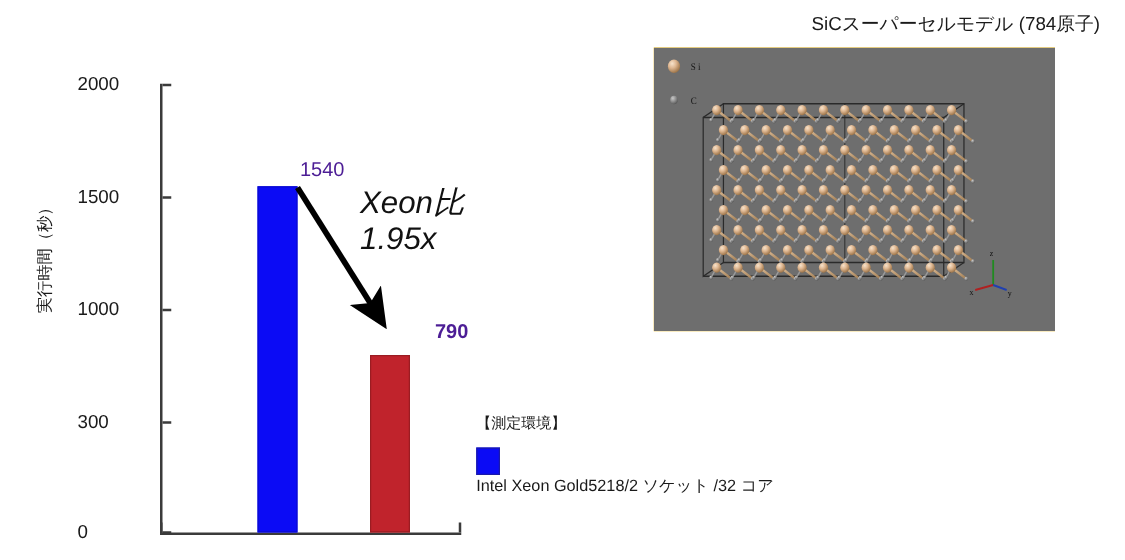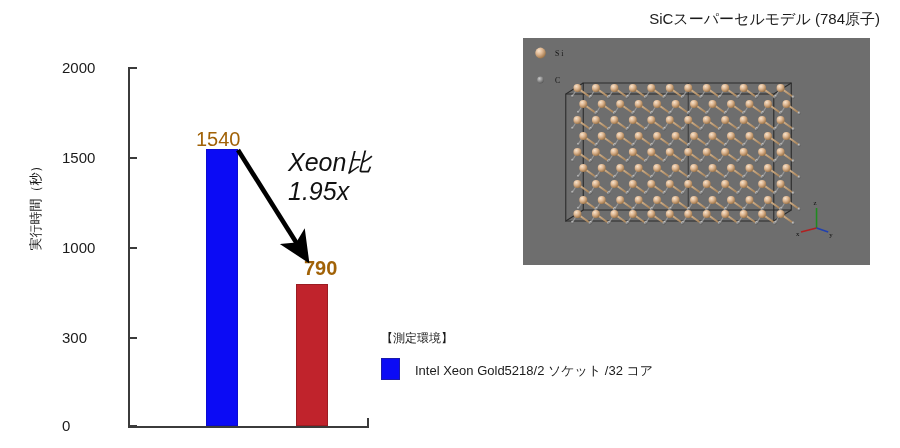--- a/index.html
+++ b/index.html
@@ -88,23 +88,24 @@
     left: 296px;
     width: 32px;
     height: 142px;
     background: #c0232c;
     border: 1px solid #9b1c22;
     box-sizing: border-box;
   }
 
   .bar-value {
     position: absolute;
-    font-size: 20px;
-    color: #a16207;
+    font-size: 16px;
+    color: #4c1d95;
     white-space: nowrap;
+    margin-left: 44px;
   }
   #value-xeon   { left: 196px; top: 128px; }
   #value-aurora { left: 304px; top: 257px; font-weight: bold; }
 
   #annotation-arrow {
     position: absolute;
     left: 128px; top: 60px;
     width: 340px; height: 260px;
     pointer-events: none;
   }
@@ -129,22 +130,23 @@
     top: 330px;
     width: 330px;
   }
   #legend-title {
     font-size: 12px;
     color: #1a1a1a;
     margin-bottom: 11px;
   }
   .legend-row {
     display: flex;
-    align-items: flex-end;
+    align-items: flex-start;
     margin-bottom: 7px;
+    flex-direction: column;
   }
   .legend-swatch {
     width: 19px; height: 22px;
     box-sizing: border-box;
     flex: 0 0 auto;
     margin-right: 15px;
   }
   .swatch-blue { background: #0b0bf5; border: 1px solid #1a1aaa; }
   .swatch-red  { background: #c0232c; border: 1px solid #8e1a20; }
   .legend-label {
@@ -161,21 +163,21 @@
     width: 357px;
     text-align: right;
     font-size: 15px;
     color: #1a1a1a;
     white-space: nowrap;
   }
   #model-panel {
     position: absolute;
     left: 523px;
     top: 38px;
-    width: 347px;
+    width: 321px;
     height: 227px;
     background: #eab308;
     overflow: hidden;
   }
   #model-svg { display: block; width: 100%; height: 100%; }
 
   .atom-legend-text {
     font-size: 8px;
     fill: #141414;
     font-family: "Liberation Serif", serif;

